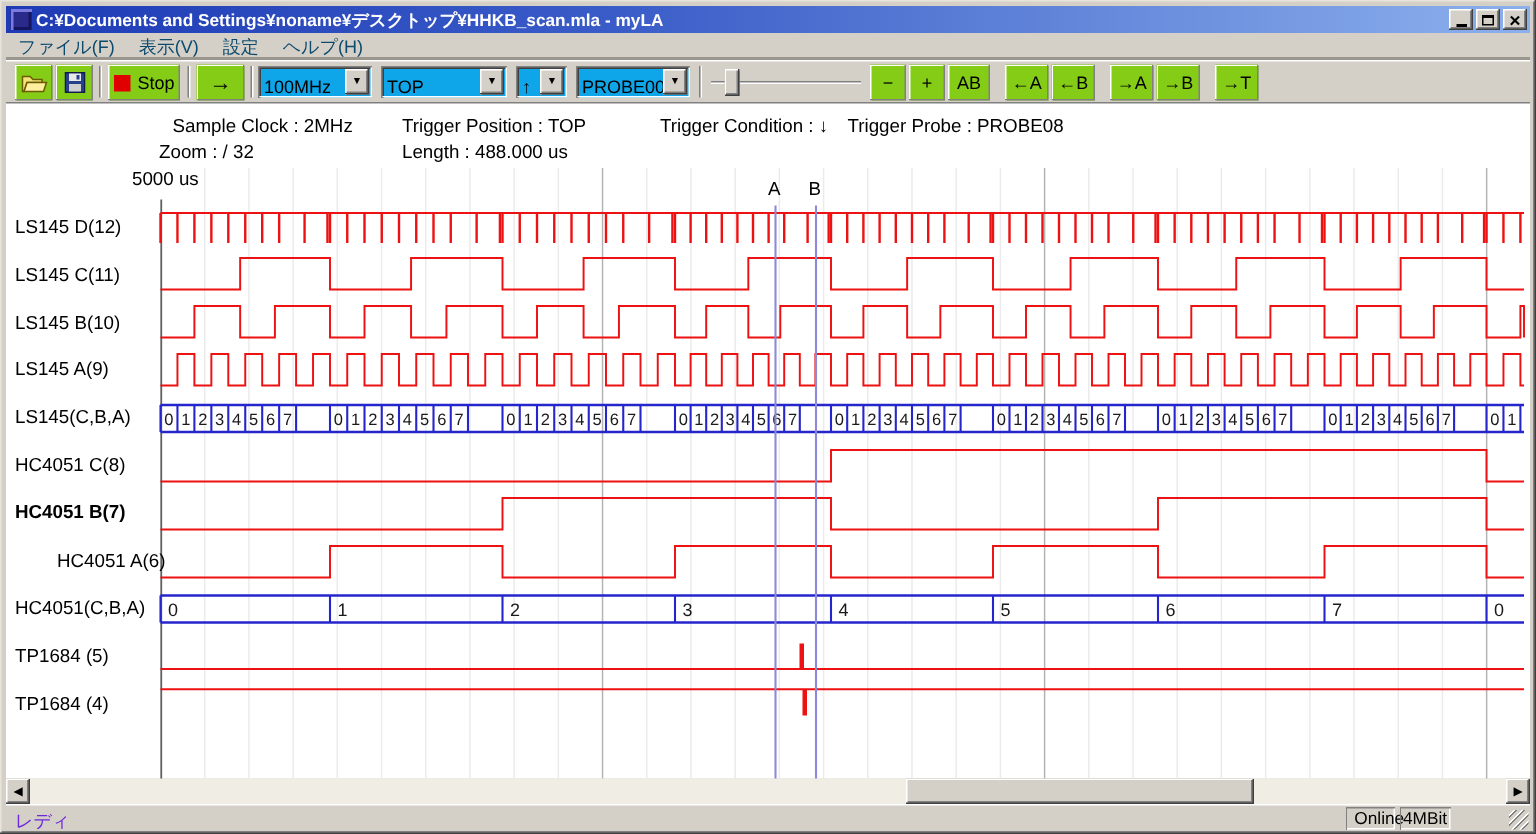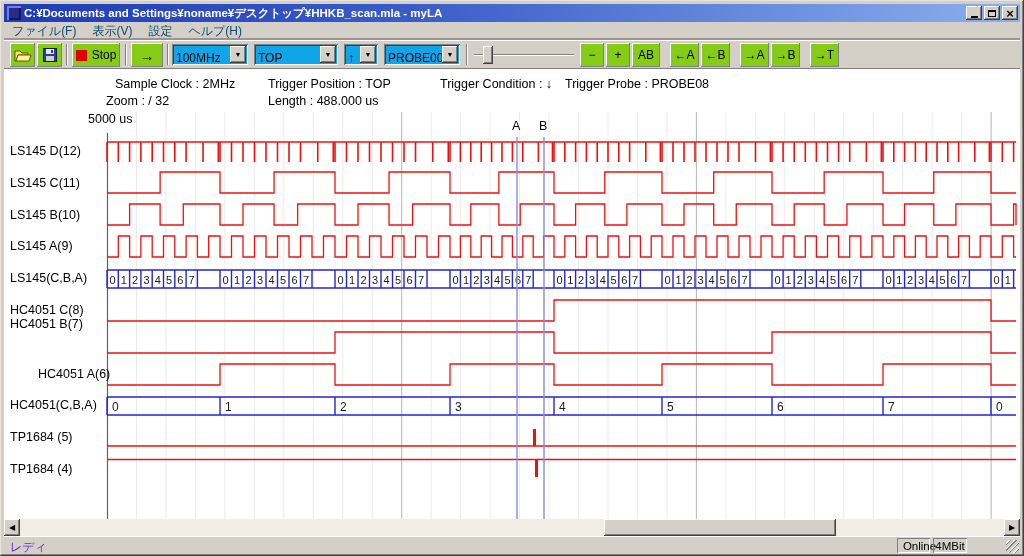--- a/index.html
+++ b/index.html
@@ -445,21 +445,21 @@
   <div class="lbl" style="left:106px;top:94px;">Zoom : /  32</div>
   <div class="lbl" style="left:268px;top:94px;">Length : 488.000 us</div>
   <div class="lbl" style="left:88px;top:112px;">5000 us</div>
   <div id="chlabels">
       <div class="lbl" style="left: 10px; top: 144px;">LS145 D(12)</div>
       <div class="lbl" style="left: 10px; top: 176px;">LS145 C(11)</div>
       <div class="lbl" style="left: 10px; top: 208px;">LS145 B(10)</div>
       <div class="lbl" style="left: 10px; top: 239px;">LS145 A(9)</div>
       <div class="lbl" style="left: 10px; top: 271px;">LS145(C,B,A)</div>
       <div class="lbl" style="left: 10px; top: 303px;">HC4051 C(8)</div>
-      <div class="lbl" style="left: 10px; top: 317px;">HC4051 B(7)</div>
+      <div class="lbl" style="left: 10px; top: 334px; font-weight: bold;">HC4051 B(7)</div>
       <div class="lbl" style="left: 10px; top: 367px; margin-left: 28px;">HC4051 A(6)</div>
       <div class="lbl" style="left: 10px; top: 398px;">HC4051(C,B,A)</div>
       <div class="lbl" style="left: 10px; top: 430px;">TP1684 (5)</div>
       <div class="lbl" style="left: 10px; top: 462px;">TP1684 (4)</div>
     </div>
   <div id="cursorlabels">
       <div class="lbl" style="left: 512px; top: 119px;">A</div>
       <div class="lbl" style="left: 539px; top: 119px;">B</div>
     </div>
 

